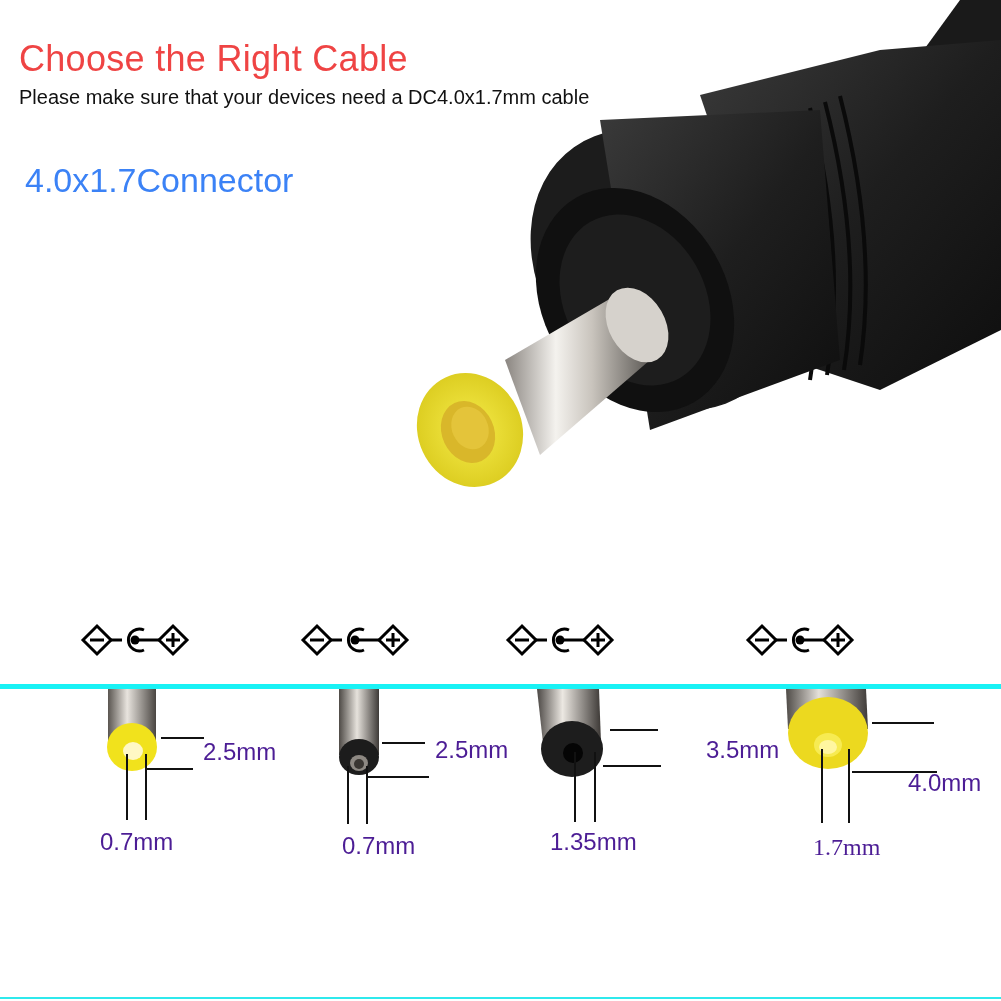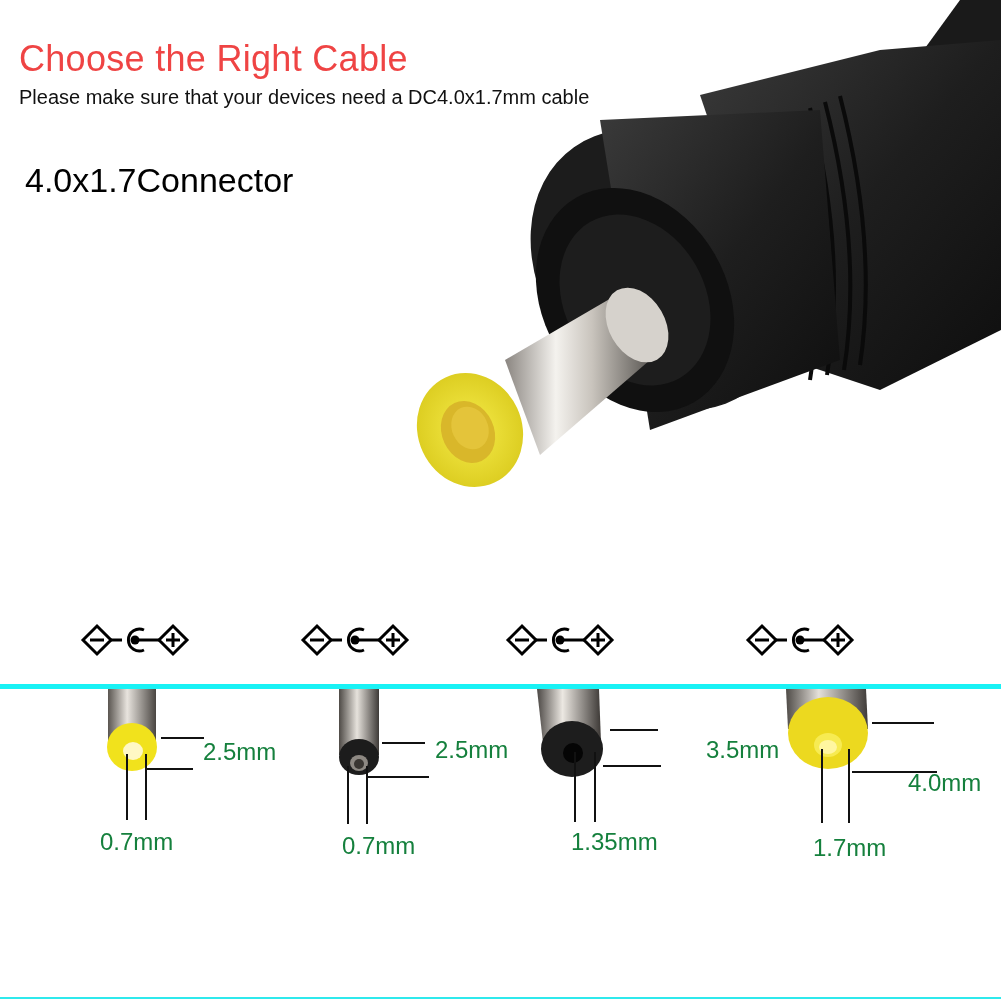--- a/index.html
+++ b/index.html
@@ -1,26 +1,26 @@
 <!DOCTYPE html>
 <html><head>
 <meta charset="utf-8">
 <style>
   html, body { margin: 0; padding: 0; background: #ffffff; }
   body { width: 1001px; height: 1001px; position: relative; overflow: hidden; font-family: "Liberation Sans", sans-serif; }
   .title { position: absolute; left: 19px; top: 38px; font-size: 36px; color: #ef4444; letter-spacing: 0.3px; white-space: nowrap; }
   .subtitle { position: absolute; left: 19px; top: 86px; font-size: 20px; color: #111111; white-space: nowrap; }
-  .spec { position: absolute; left: 25px; top: 164px; font-size: 34px; line-height: 32px; color: #000000; white-space: nowrap; }
+  .spec { position: absolute; left: 25px; top: 164px; font-size: 34px; line-height: 32px; color: #3b82f6; white-space: nowrap; }
   .spec div { height: 32px; }
   .hero { position: absolute; left: 400px; top: 0; width: 601px; height: 520px; }
   .divider-top { position: absolute; left: 0; top: 684px; width: 1001px; height: 5px; background: #19f2f5; }
   .divider-bottom { position: absolute; left: 0; top: 997px; width: 1001px; height: 2px; background: #2fe9ec; }
   .polarity { position: absolute; top: 622px; width: 110px; height: 36px; }
   .plug { position: absolute; top: 689px; }
-  .dim-label { position: absolute; font-size: 24px; color: #15803d; white-space: nowrap; text-align: right; }
+  .dim-label { position: absolute; font-size: 24px; color: #4c1d95; white-space: nowrap; text-align: right; }
   .line { position: absolute; background: #111; }
 </style>
 </head>
 <body>
 
 <div class="title">Choose the Right Cable</div>
 <div class="subtitle">Please make sure that your devices need a DC4.0x1.7mm cable</div>
 
 <div class="spec">
   <div>4.0x1.7Connector</div>
@@ -172,35 +172,35 @@
     </defs>
   <polygon points="2,0 64,0 66,54 8,54" fill="url(#m3)"></polygon>
   <ellipse cx="37" cy="60" rx="31" ry="28" fill="#1d1d1d"></ellipse>
   <ellipse cx="38" cy="64" rx="10" ry="10" fill="#050505"></ellipse>
 </svg>
 <div class="line" style="left:610px; top:729px; width:48px; height:2px;"></div>
 <div class="line" style="left:603px; top:765px; width:58px; height:2px;"></div>
 <div class="line" style="left:574px; top:752px; width:2px; height:70px;"></div>
 <div class="line" style="left:594px; top:752px; width:2px; height:70px;"></div>
 <div class="dim-label" style="left:662px; top:736px;margin-left:44px;">3.5mm</div>
-<div class="dim-label" style="left:571px; top:828px;">1.35mm</div>
+<div class="dim-label" style="left:550px; top:828px;">1.35mm</div>
 
 <svg class="plug" style="left:784px;" width="86" height="84" viewBox="0 0 86 84">
   <defs>
       <linearGradient id="m4" x1="0" x2="1">
         <stop offset="0" stop-color="#4f4b47"></stop>
         <stop offset="0.4" stop-color="#e4e0da"></stop>
         <stop offset="1" stop-color="#3f3b38"></stop>
       </linearGradient>
     </defs>
   <polygon points="2,0 82,0 84,40 4,40" fill="url(#m4)"></polygon>
   <ellipse cx="44" cy="44" rx="40" ry="36" fill="#ecd91f"></ellipse>
   <ellipse cx="44" cy="56" rx="14" ry="12" fill="#f7eb52"></ellipse>
   <ellipse cx="44" cy="58" rx="9" ry="7" fill="#fff6a0"></ellipse>
 </svg>
 <div class="line" style="left:872px; top:722px; width:62px; height:2px;"></div>
 <div class="line" style="left:852px; top:771px; width:85px; height:2px;"></div>
 <div class="line" style="left:821px; top:749px; width:2px; height:74px;"></div>
 <div class="line" style="left:848px; top:749px; width:2px; height:74px;"></div>
 <div class="dim-label" style="left:908px; top:769px;">4.0mm</div>
-<div class="dim-label" style="left:813px; top:834px;">1.7mm</div>
+<div class="dim-label" style="left:813px; top:834px;font-family:Liberation Serif, serif;">1.7mm</div>
 
 <div class="divider-bottom"></div>
 
 </body></html>

